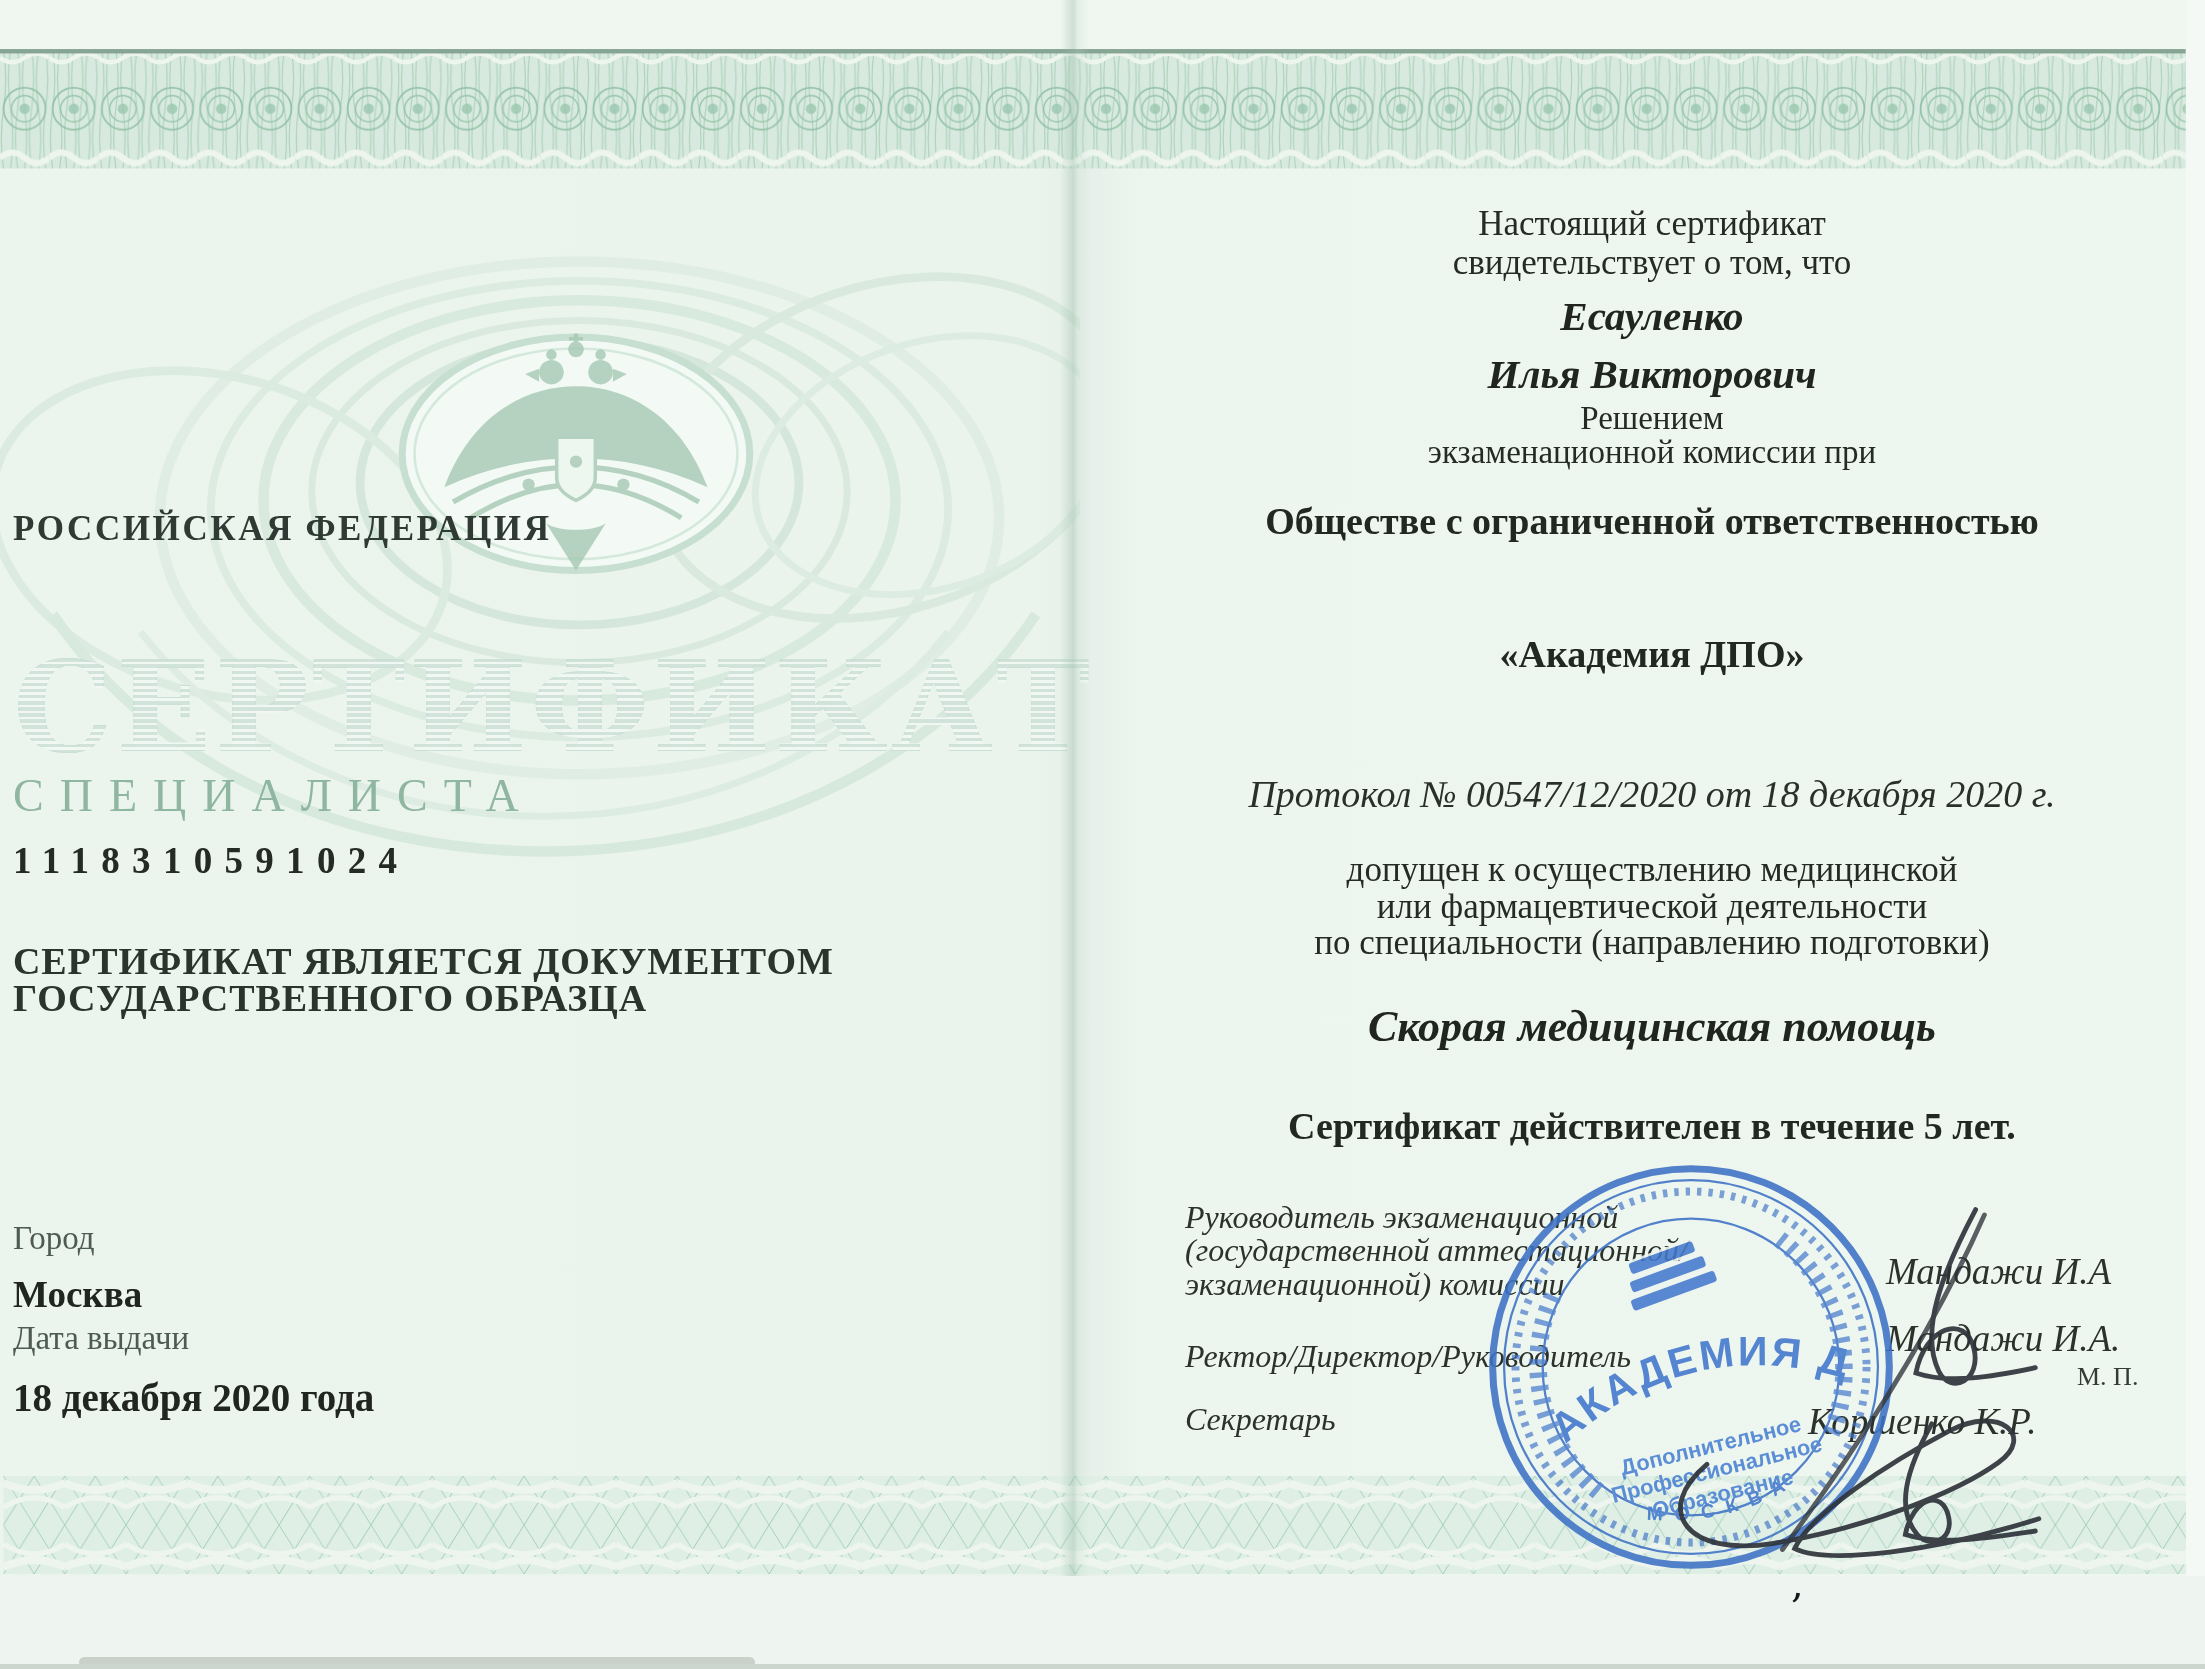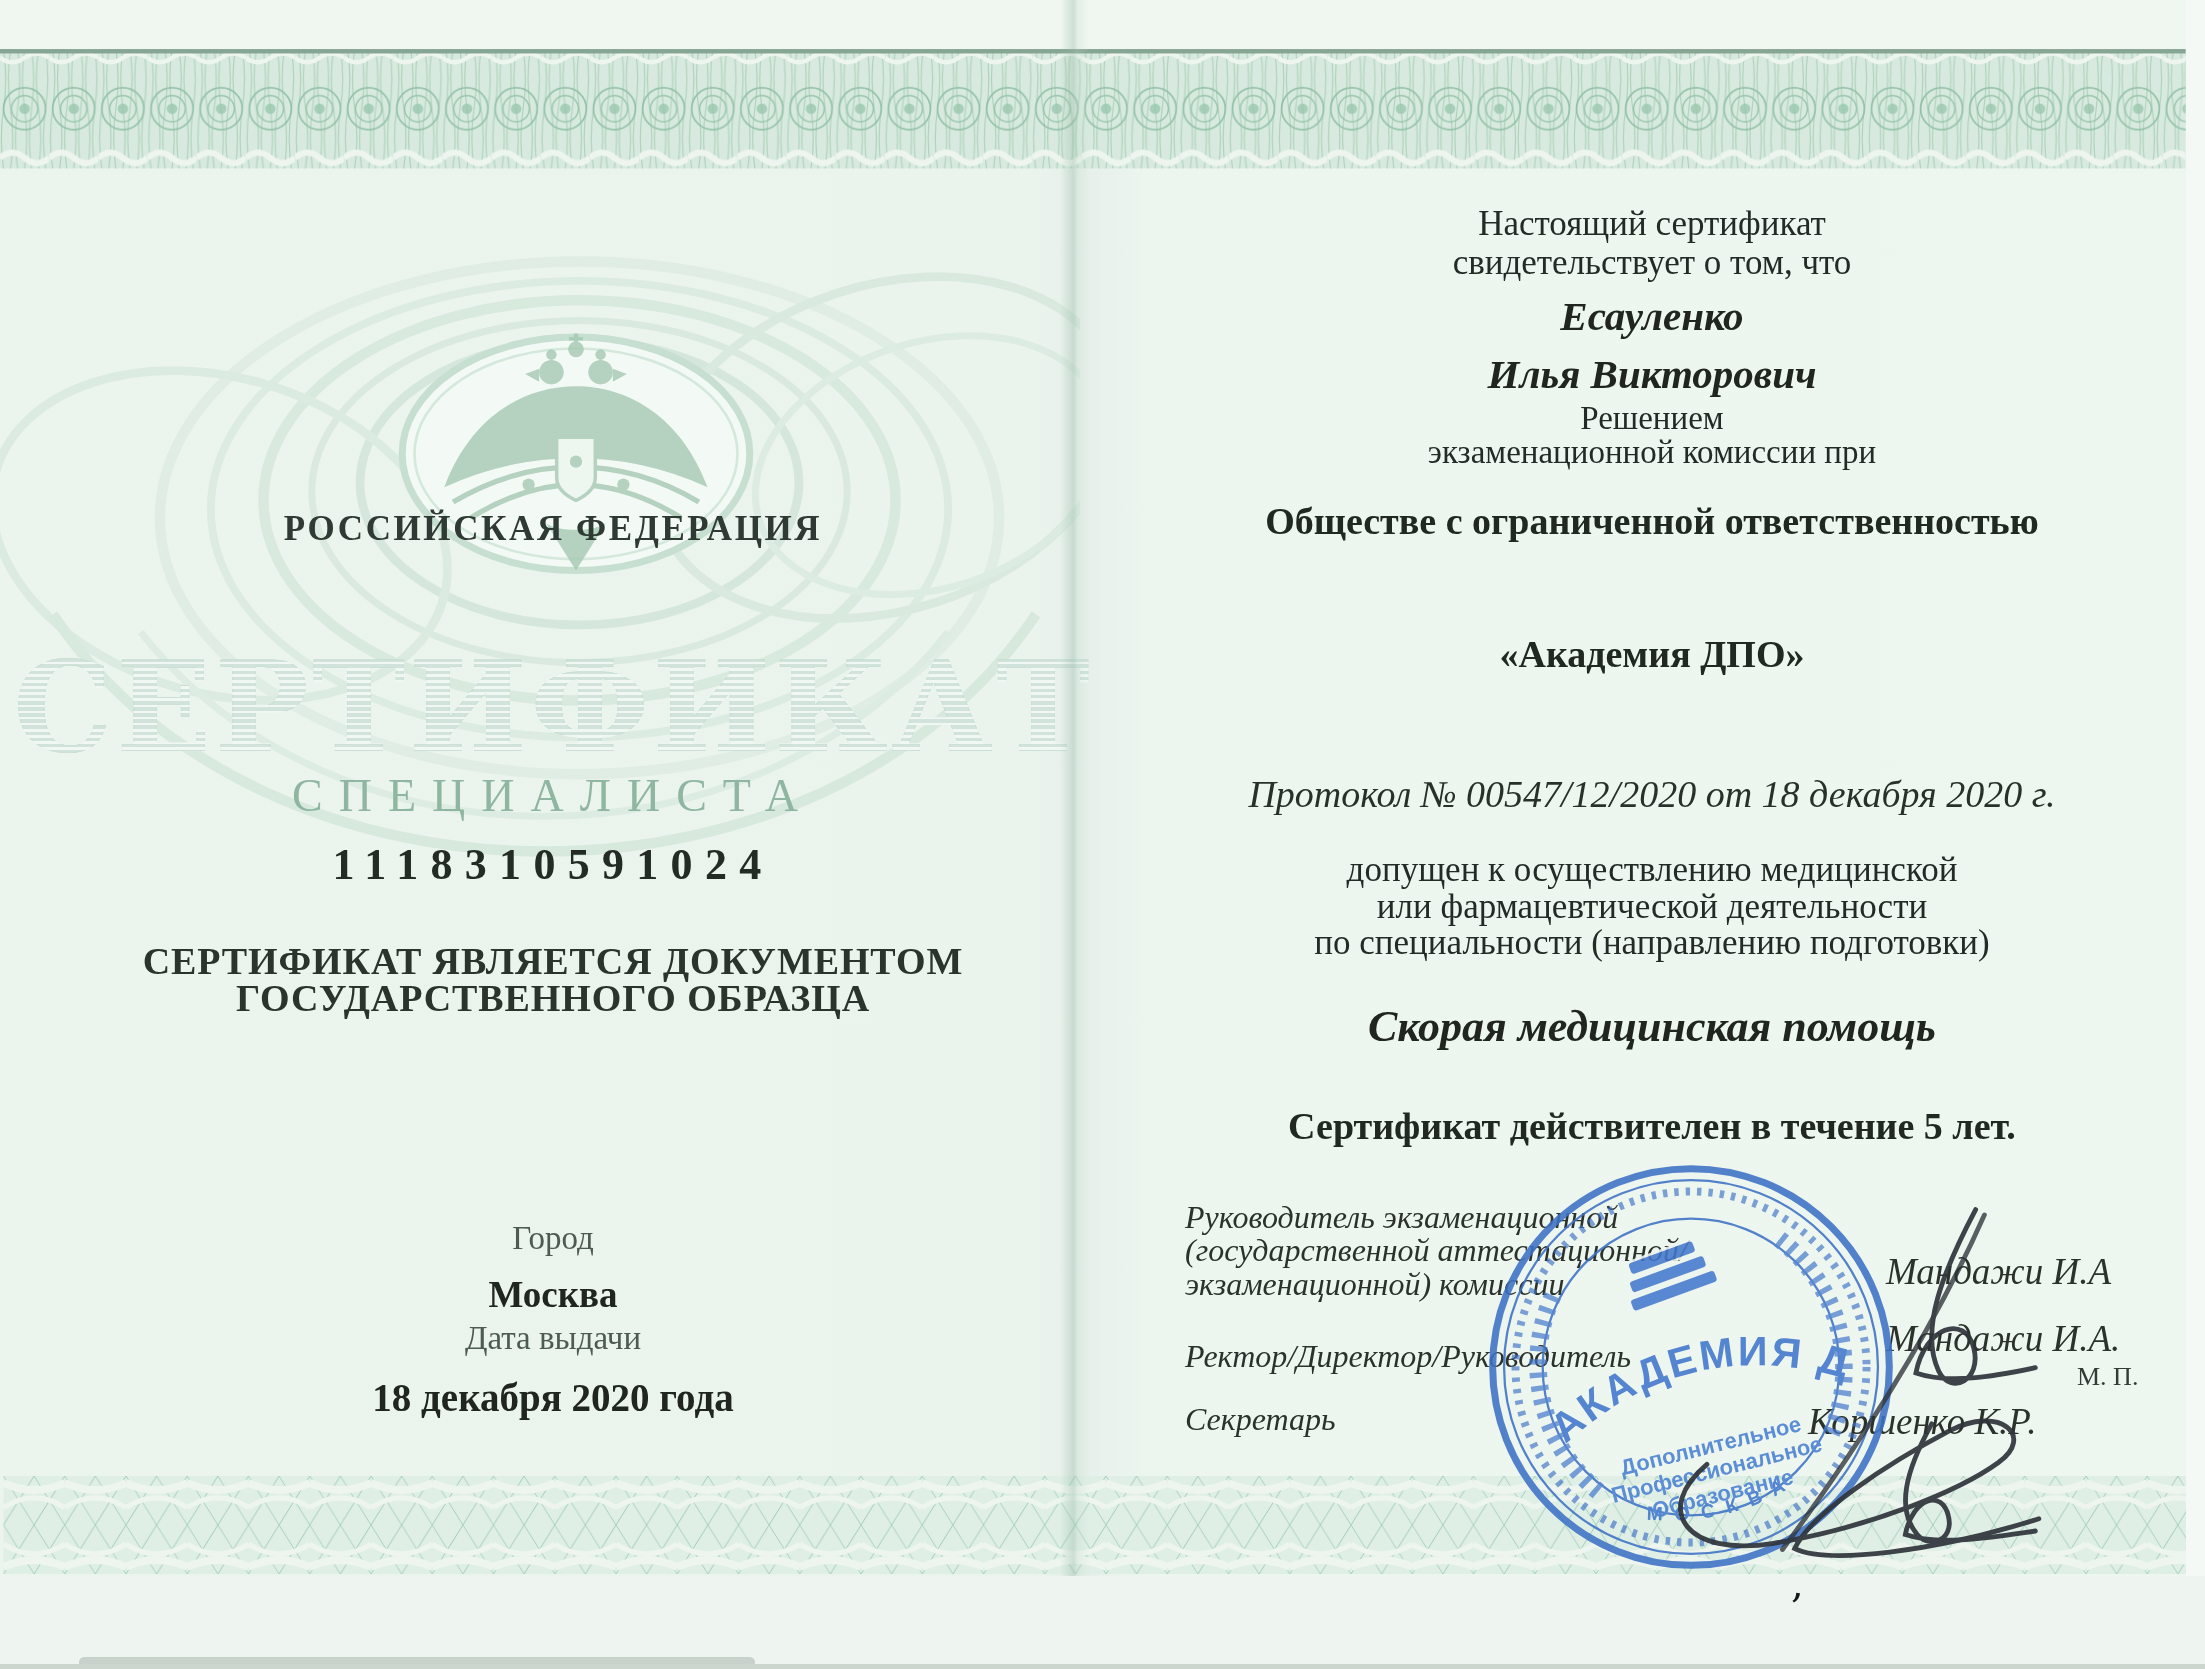--- a/index.html
+++ b/index.html
@@ -2,35 +2,35 @@
 <html style="font-size:14px"><head>
 <meta charset="utf-8">
 <style>
   html,body{margin:0;padding:0;background:#ffffff;}
   .certificate{
     position:relative; width:2205px; height:1670px; overflow:hidden;
     background:linear-gradient(90deg,#ecf4ee 0%,#eaf3ec 47%,#e6efe9 49%,#edf5ef 52%,#eef6f0 100%);
     font-family:"Liberation Serif","DejaVu Serif",serif;
   }
   .txt{position:absolute; white-space:nowrap; color:#262c27;}
-  .c-left{left:13px; width:1080px; text-align:center;}
+  .c-left{left:13px; width:1080px; }
   .c-right{left:1097px; width:1110px; text-align:center;}
 
   .rf-header{top:509px; font-size:35px; font-weight:bold; letter-spacing:2.6px; color:#2e3a33;}
   .big-title{
     top:634px; font-size:125px; font-weight:bold; letter-spacing:3.5px;
     font-family:"DejaVu Serif","Liberation Serif",serif;
     color:#9cc2ab;
     background-image:repeating-linear-gradient(180deg,#8cbaa2 0 3.5px,#ddeee4 3.5px 6.1px);
     -webkit-background-clip:text; background-clip:text;
     -webkit-text-fill-color:transparent;
     text-shadow:0 0 0.9px rgba(255,255,255,.6);
   }
   .sub-title{top:769px; font-size:46px; letter-spacing:16px; color:#8fb6a1; font-weight:normal;}
-  .cert-number{top:839px; font-size:44px; font-weight:bold; letter-spacing:12.3px; color:#242b25;}
+  .cert-number{top:839px; font-size:37px; font-weight:bold; letter-spacing:12.3px; color:#242b25;}
   .statement{font-size:38px; font-weight:bold; letter-spacing:0.9px; color:#2a342d;}
   .st1{top:939px;} .st2{top:976px;}
   .lbl{font-size:33px; color:#4d5c52;}
   .val{font-weight:bold; color:#20261f;}
   .reg-lbl{top:1115px;} .reg-val{top:1162px; font-size:37px;}
   .city-lbl{top:1220px;} .city-val{top:1273px; font-size:37px;}
   .date-lbl{top:1320px;} .date-val{top:1375px; font-size:39px;}
 
   .r-plain{font-size:35px; color:#242a25;}
   .r-intro1{top:204px;} .r-intro2{top:243px;}

